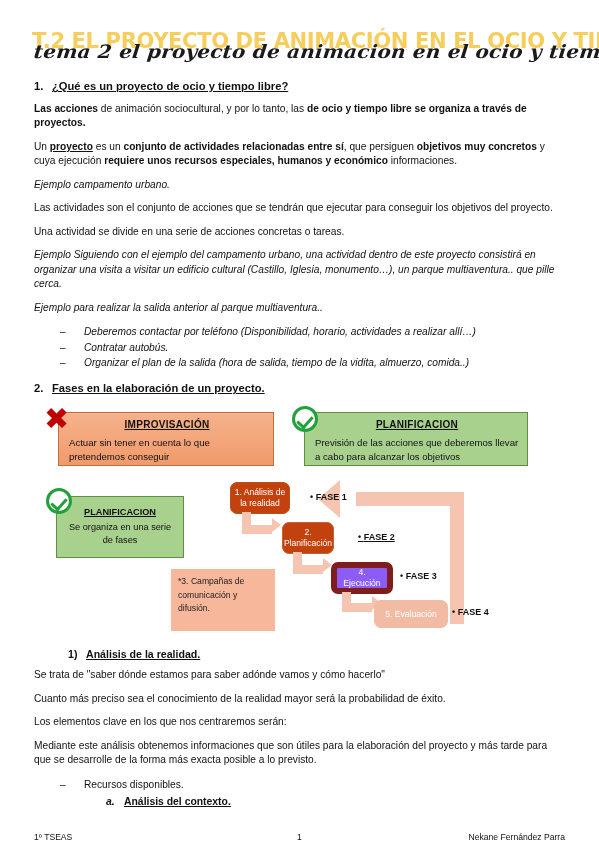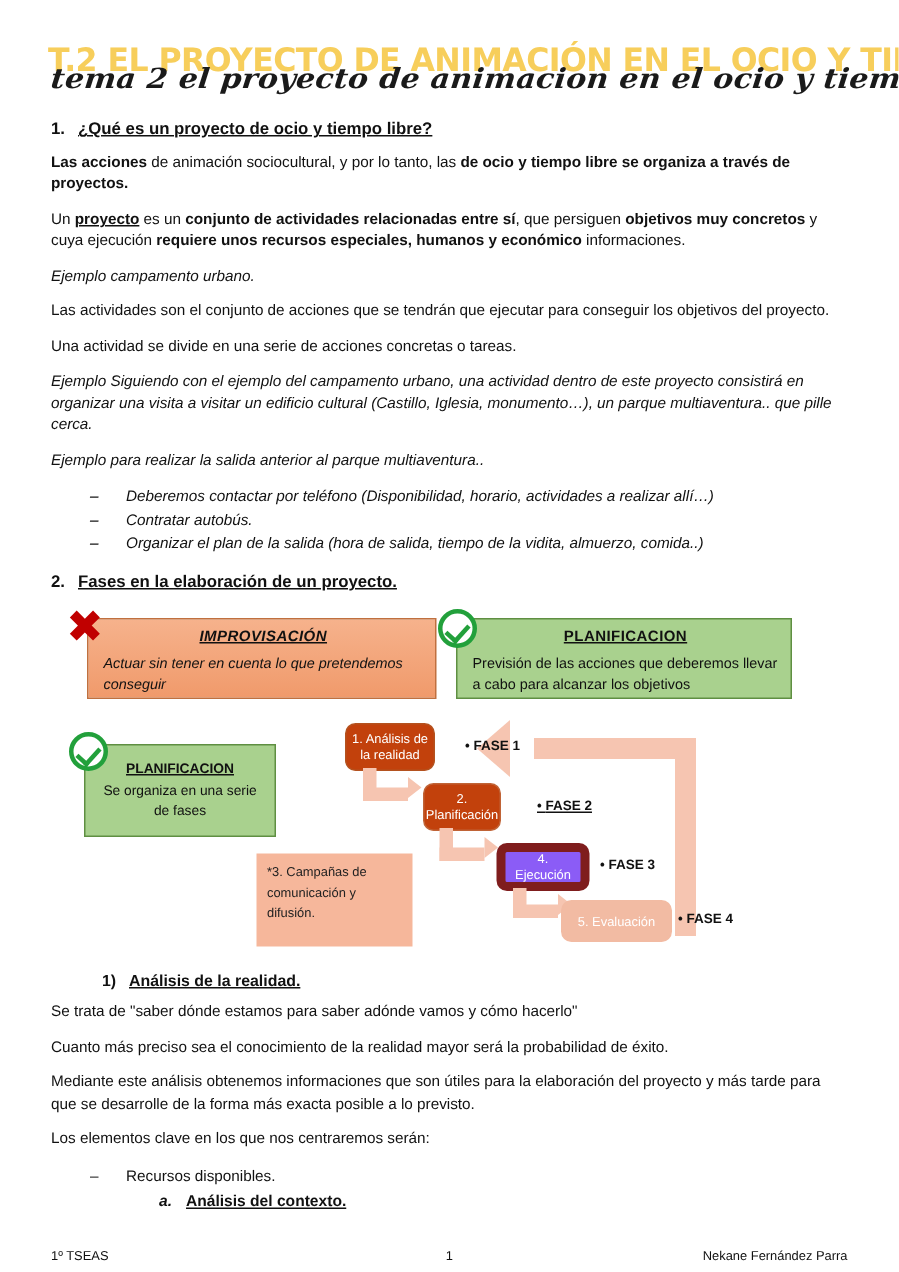--- a/index.html
+++ b/index.html
@@ -119,24 +119,23 @@
     font-weight: bold;
     text-decoration: underline;
     margin-bottom: 6px;
     letter-spacing: 0.3px;
   }
   .callbox .cb-body {
     font-size: 9.6px;
     line-height: 1.42;
   }
   .box-improv {
-    left: 24px; width: 233px; height: 54px;
+    left: 24px; width: 216px; height: 54px;
     background: linear-gradient(180deg,#F6B28C 0%, #F09A6B 100%);
     border-color: #C0703F;
-    font-style: italic;
   }
   .box-planif {
     left: 270px; width: 224px; height: 54px;
     background: #A9D18E;
     border-color: #5F8F42;
   }
   .ic-x {
     position: absolute; left: 10px; top: 0px;
     width: 34px; height: 34px;
     font-size: 30px; font-weight: bold;
@@ -381,22 +380,22 @@
       <div class="fase f4">FASE 4</div>
     </div>
 
     <div class="h3">
       <span class="num">1)</span>
       <span class="txt">Análisis de la realidad.</span>
     </div>
 
     <p class="para">Se trata de "saber dónde estamos para saber adónde vamos y cómo hacerlo"</p>
     <p class="para">Cuanto más preciso sea el conocimiento de la realidad mayor será la probabilidad de éxito.</p>
+    <p class="para">Los elementos clave en los que nos centraremos serán:</p>
     <p class="para">Mediante este análisis obtenemos informaciones que son útiles para la elaboración del proyecto y más tarde para que se desarrolle de la forma más exacta posible a lo previsto.</p>
-    <p class="para">Los elementos clave en los que nos centraremos serán:</p>
 
     <ul class="dash plain">
       <li>Recursos disponibles.</li>
     </ul>
 
     <div class="h4">
       <span class="num">a.</span>
       <span class="txt">Análisis del contexto.</span>
     </div>
 

